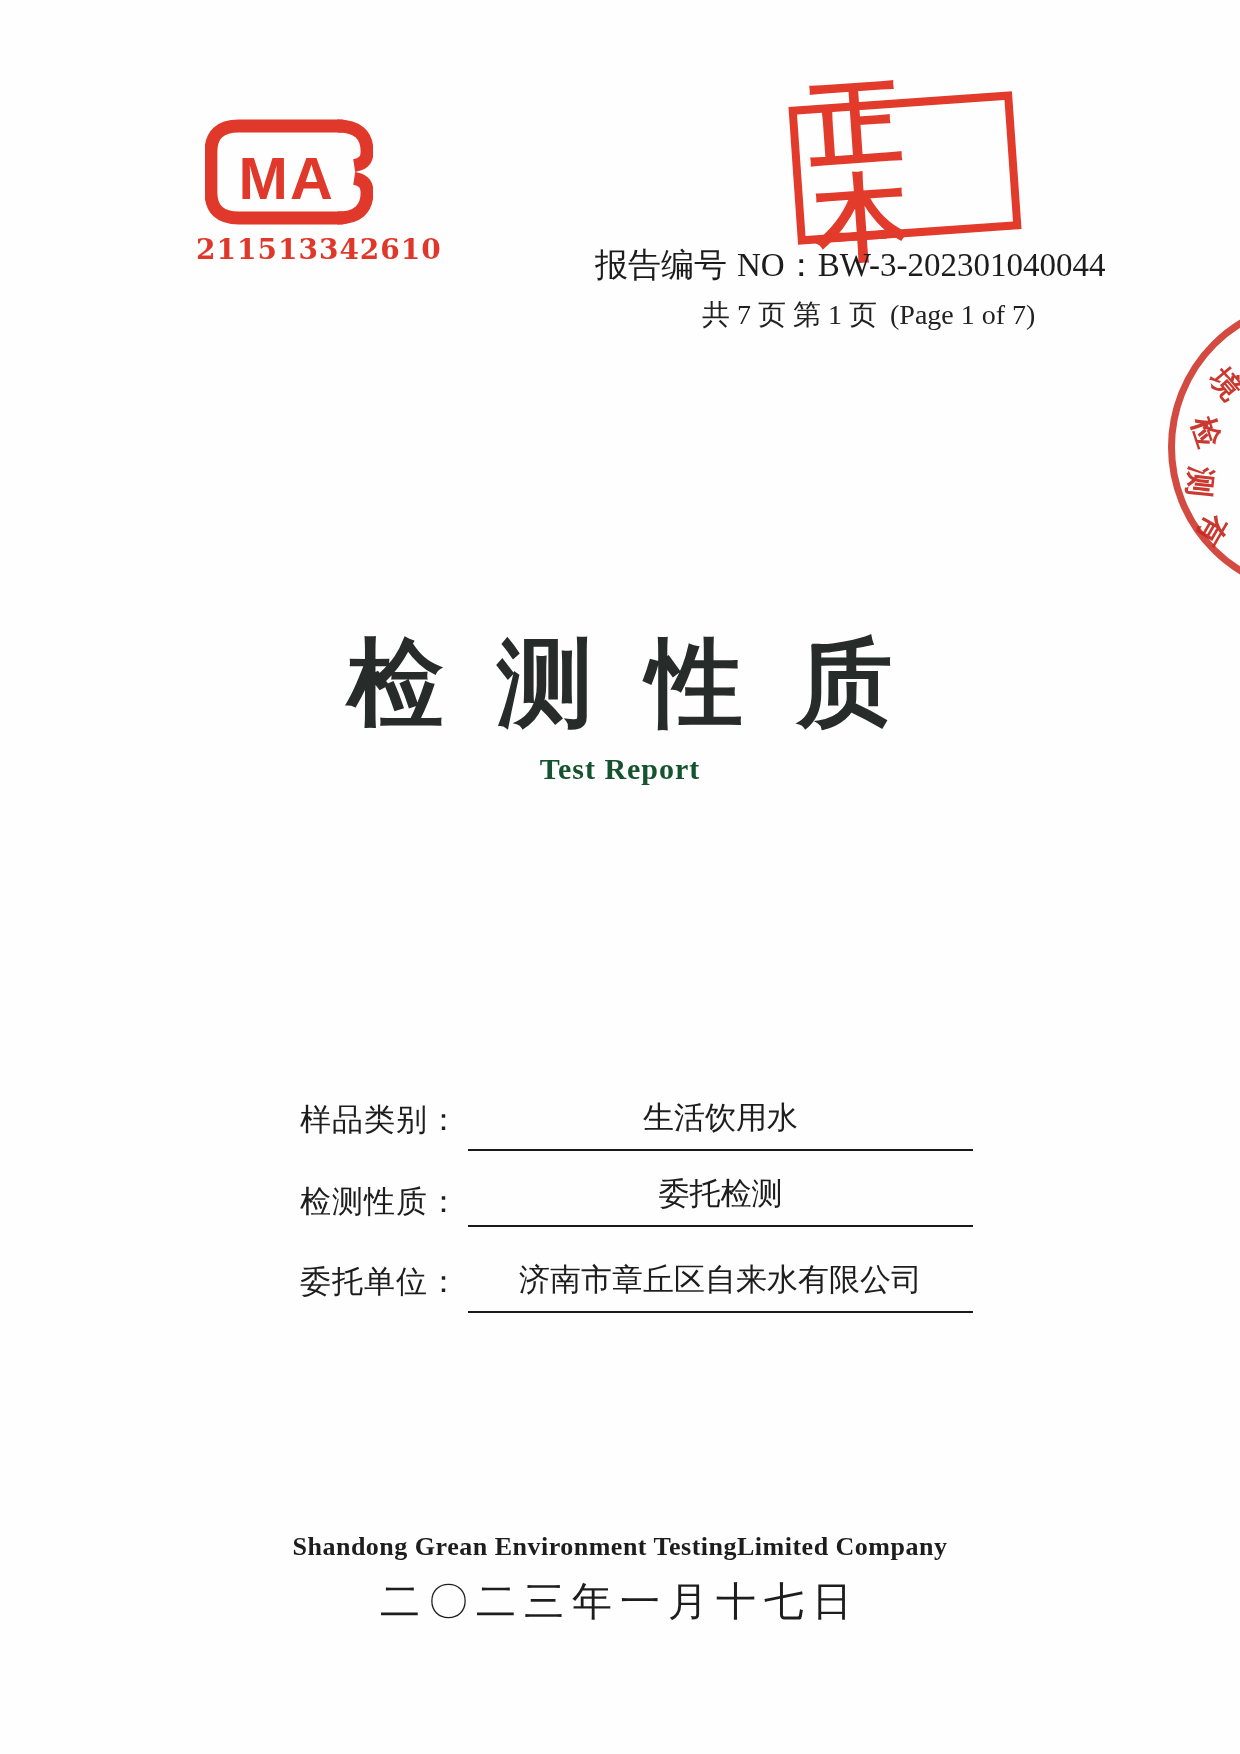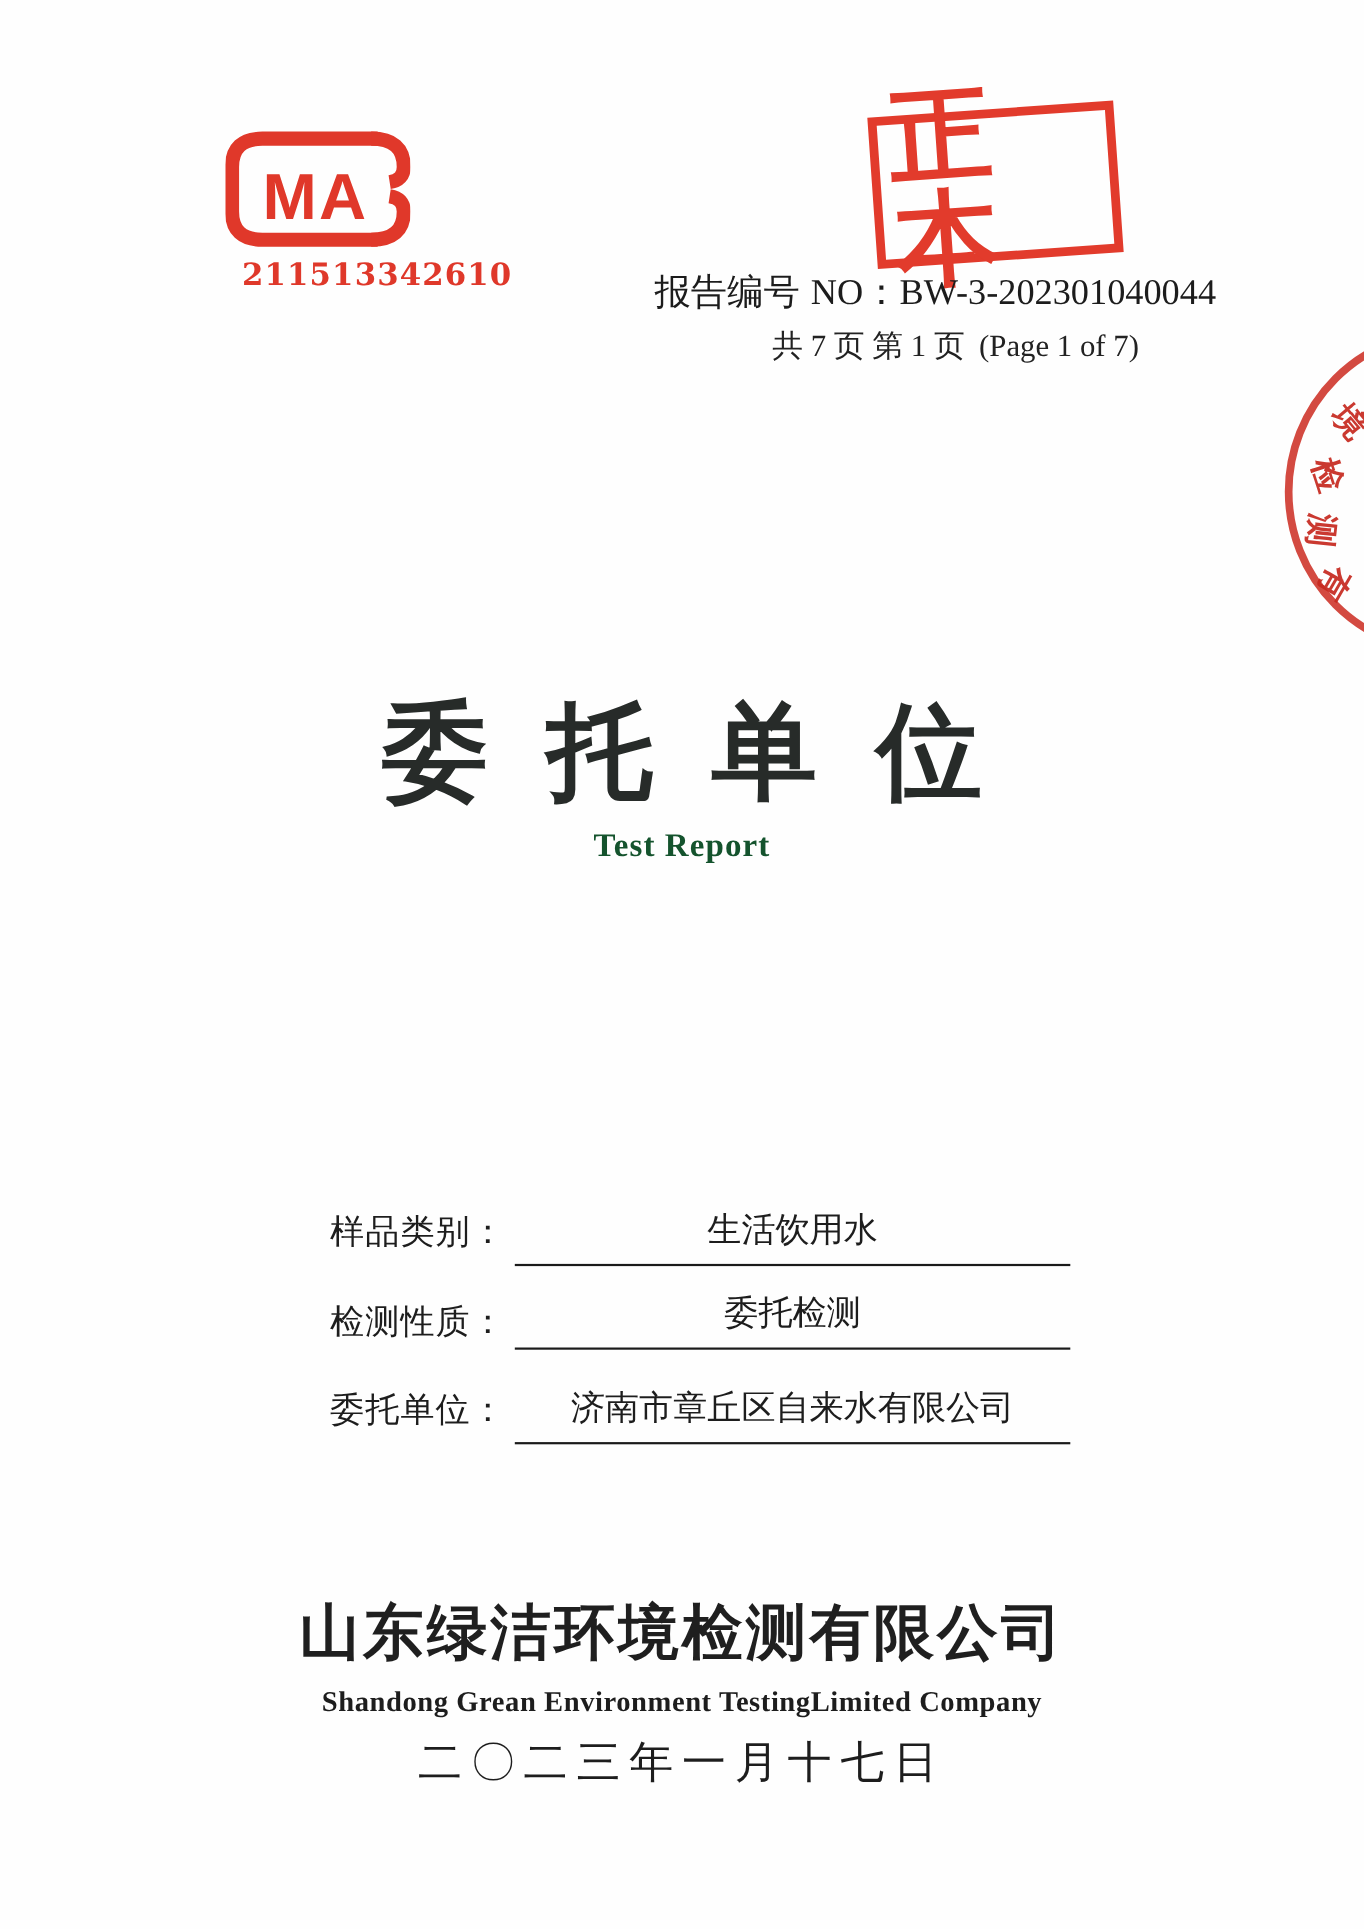--- a/index.html
+++ b/index.html
@@ -12,21 +12,20 @@
     color:#1d1d1d;
   }
 
   
   .cma-badge{position:absolute;left:205px;top:108px;width:168px;height:128px;}
   .cma-code{
     position:absolute;left:196px;top:233px;width:188px;
     text-align:right;font-size:28px;font-weight:700;
     color:#df382a;letter-spacing:1px;
     font-family:"DejaVu Serif",serif;
-    margin-left:24px;
   }
 
   
   .original-stamp{
     position:absolute;left:793px;top:99px;width:208px;height:122px;
     border:8px solid #e23b2c;
     transform:rotate(-4deg);
     display:flex;align-items:center;justify-content:center;
     background:rgba(255,255,255,0);
   }
@@ -117,33 +116,32 @@
     <span class="pg-en">(Page 1 of 7)</span>
   </div>
 
   <div class="edge-seal">
     <span class="seal-char c0">境</span>
     <span class="seal-char c1">检</span>
     <span class="seal-char c2">测</span>
     <span class="seal-char c3">有</span>
   </div>
 
-  <div class="title-cn">委托单位</div>
+  <div class="title-cn">检测性质</div>
   <div class="title-en">Test Report</div>
 
   <div class="field-row r0">
     <span class="field-label">样品类别：</span>
     <span class="field-value">生活饮用水</span>
   </div>
   <div class="field-row r1">
     <span class="field-label">检测性质：</span>
     <span class="field-value">委托检测</span>
   </div>
   <div class="field-row r2">
     <span class="field-label">委托单位：</span>
     <span class="field-value">济南市章丘区自来水有限公司</span>
   </div>
 
-  <div class="company-cn">山东绿洁环境检测有限公司</div>
   <div class="company-en">Shandong Grean Environment TestingLimited Company</div>
   <div class="report-date">二〇二三年一月十七日</div>
 
 </div>
 
 </body></html>

